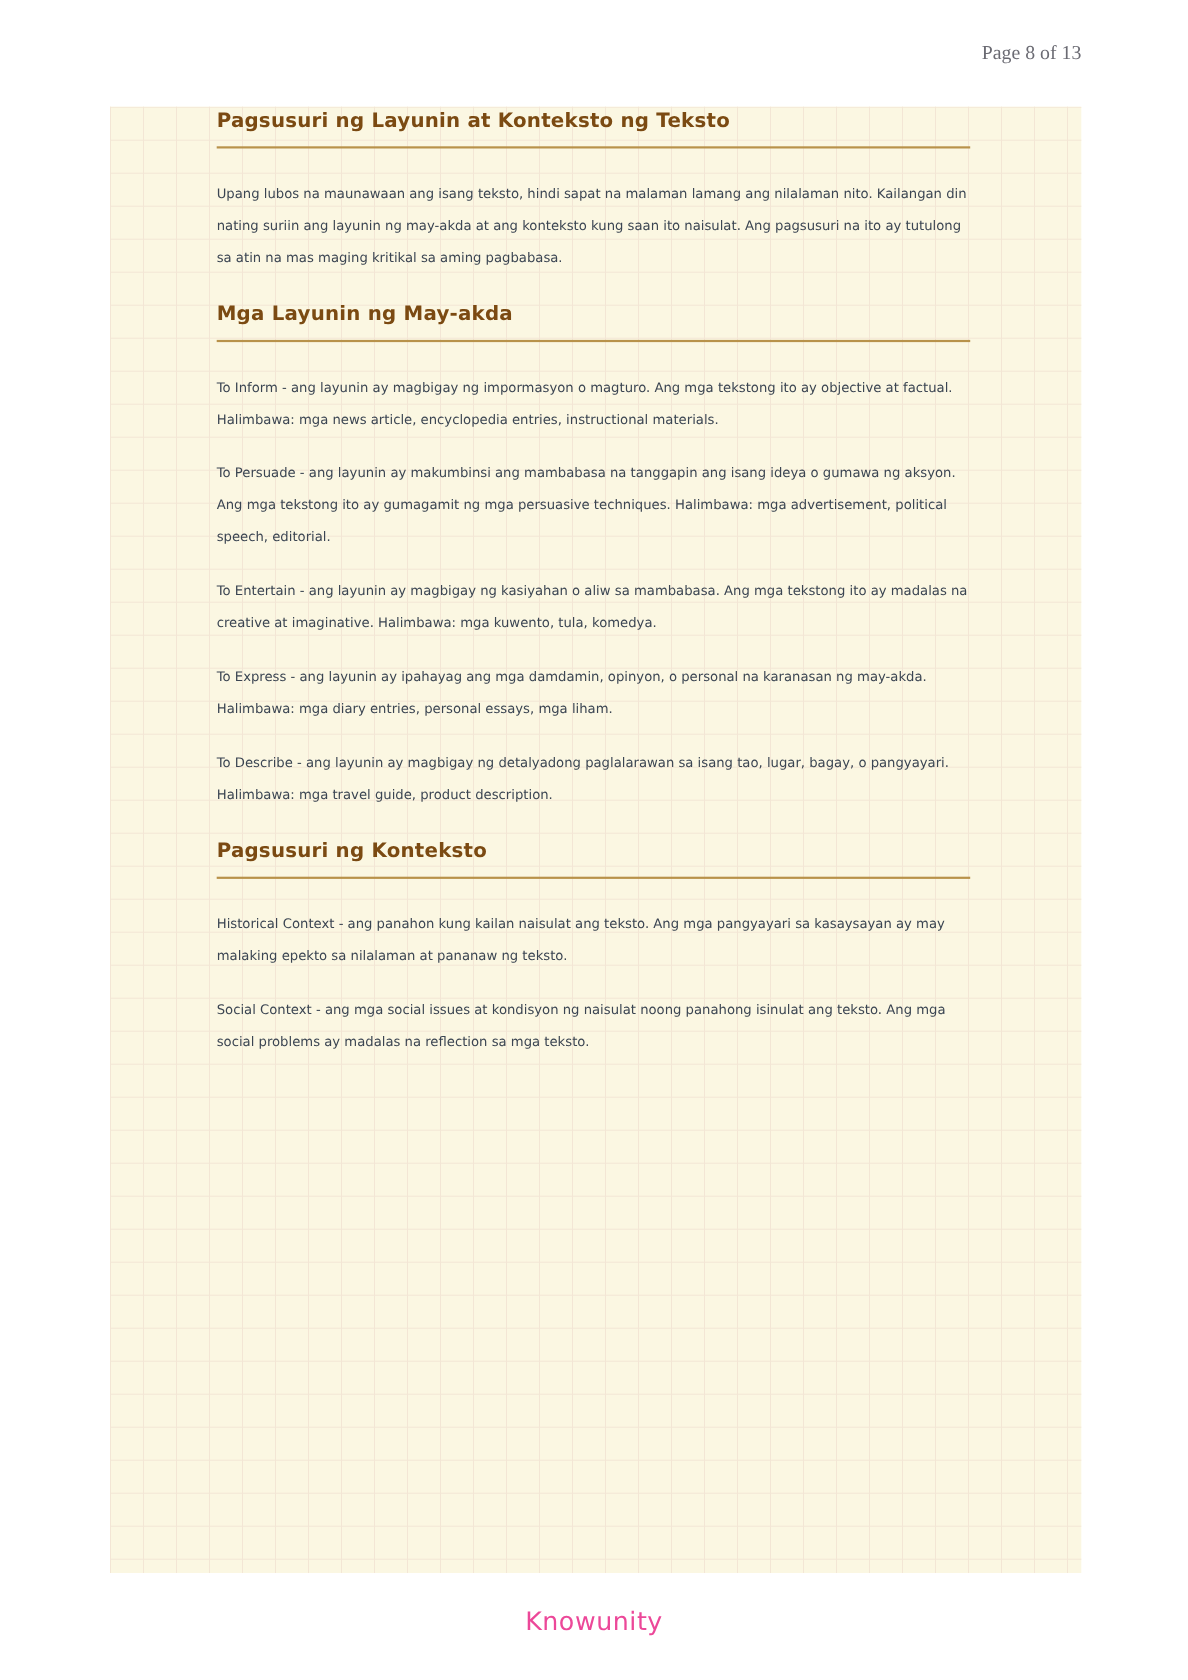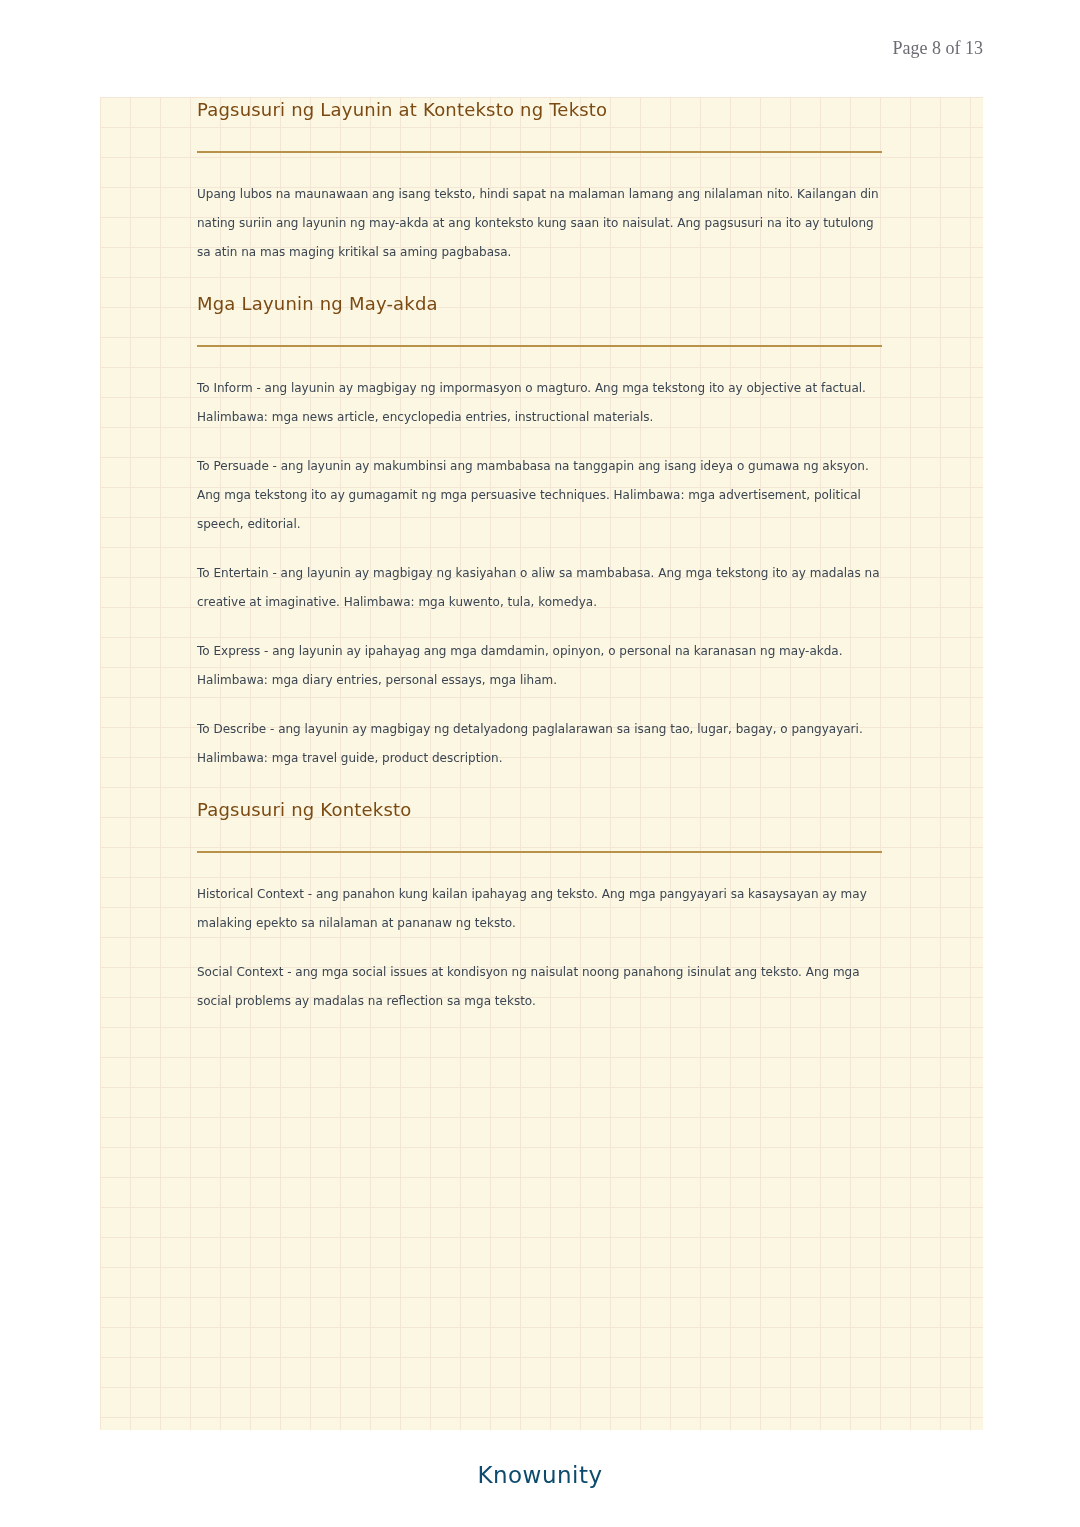--- a/index.html
+++ b/index.html
@@ -39,24 +39,24 @@
   .content {
     position: absolute;
     left: 97px;
     top: 2px;
     width: 685px;
   }
   .section-heading {
     margin: 26px 0 0 0;
     font-size: 18px;
     line-height: 22px;
-    font-weight: 400;
+    font-weight: 700;
     letter-spacing: 0.2px;
     color: #7b4a12;
-    padding-bottom: 30px;
+    padding-bottom: 12px;
     border-bottom: 2px solid #b8924a;
   }
   .section:first-child .section-heading {
     margin-top: 0;
   }
   .para {
     margin: 20px 0 0 0;
     font-size: 12px;
     line-height: 29px;
     color: #3b4552;
@@ -65,21 +65,21 @@
     margin-top: 27px;
   }
   .footer-brand {
     position: absolute;
     left: 0;
     top: 1462px;
     width: 100%;
     text-align: center;
     font-size: 23px;
     letter-spacing: 0.5px;
-    color: #0c4a6e;
+    color: #ec4899;
   }
 </style>
 </head>
 <body>
 
 <div class="screen">
 
   <div class="page-number">Page 8 of 13</div>
 
   <div class="paper">
@@ -94,21 +94,21 @@
         <h2 class="section-heading">Mga Layunin ng May-akda</h2>
         <p class="para">To Inform - ang layunin ay magbigay ng impormasyon o magturo. Ang mga tekstong ito ay objective at factual. Halimbawa: mga news article, encyclopedia entries, instructional materials.</p>
         <p class="para">To Persuade - ang layunin ay makumbinsi ang mambabasa na tanggapin ang isang ideya o gumawa ng aksyon. Ang mga tekstong ito ay gumagamit ng mga persuasive techniques. Halimbawa: mga advertisement, political speech, editorial.</p>
         <p class="para">To Entertain - ang layunin ay magbigay ng kasiyahan o aliw sa mambabasa. Ang mga tekstong ito ay madalas na creative at imaginative. Halimbawa: mga kuwento, tula, komedya.</p>
         <p class="para">To Express - ang layunin ay ipahayag ang mga damdamin, opinyon, o personal na karanasan ng may-akda. Halimbawa: mga diary entries, personal essays, mga liham.</p>
         <p class="para">To Describe - ang layunin ay magbigay ng detalyadong paglalarawan sa isang tao, lugar, bagay, o pangyayari. Halimbawa: mga travel guide, product description.</p>
       </div>
 
       <div class="section">
         <h2 class="section-heading">Pagsusuri ng Konteksto</h2>
-        <p class="para">Historical Context - ang panahon kung kailan ipahayag ang teksto. Ang mga pangyayari sa kasaysayan ay may malaking epekto sa nilalaman at pananaw ng teksto.</p>
+        <p class="para">Historical Context - ang panahon kung kailan naisulat ang teksto. Ang mga pangyayari sa kasaysayan ay may malaking epekto sa nilalaman at pananaw ng teksto.</p>
         <p class="para">Social Context - ang mga social issues at kondisyon ng naisulat noong panahong isinulat ang teksto. Ang mga social problems ay madalas na reflection sa mga teksto.</p>
       </div>
 
     </div>
   </div>
 
   <div class="footer-brand">Knowunity</div>
 
 </div>
 

